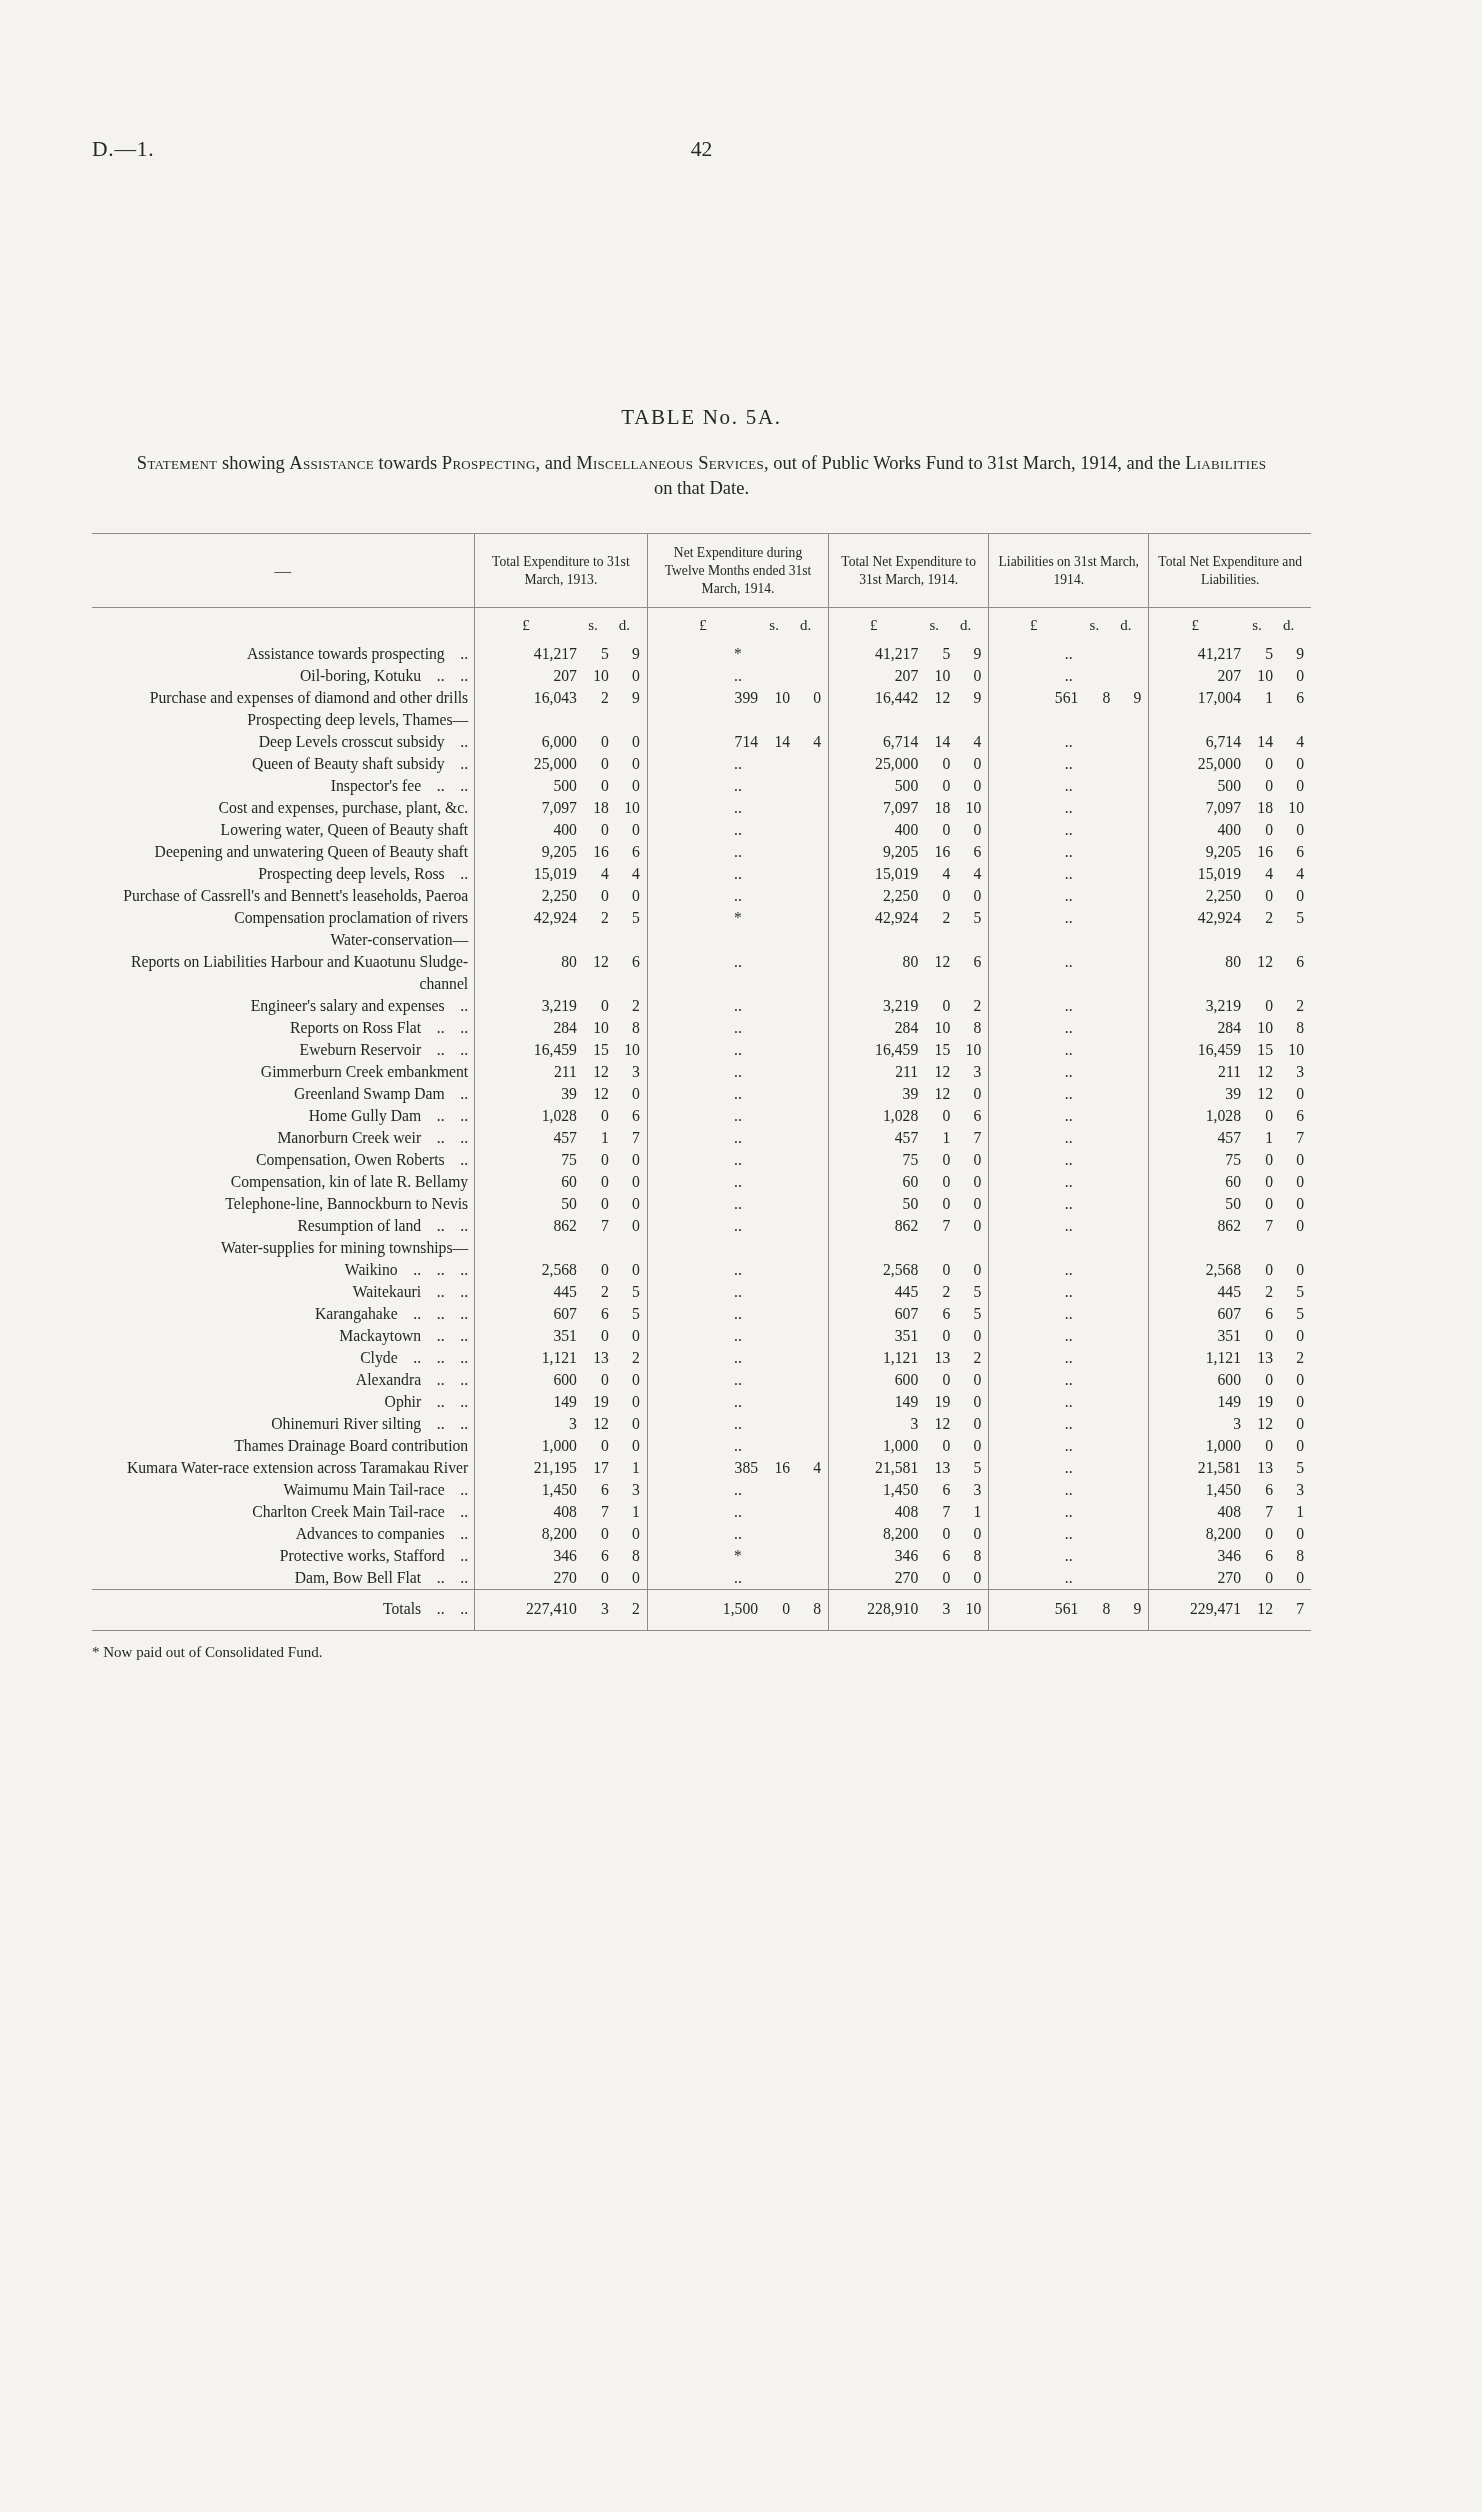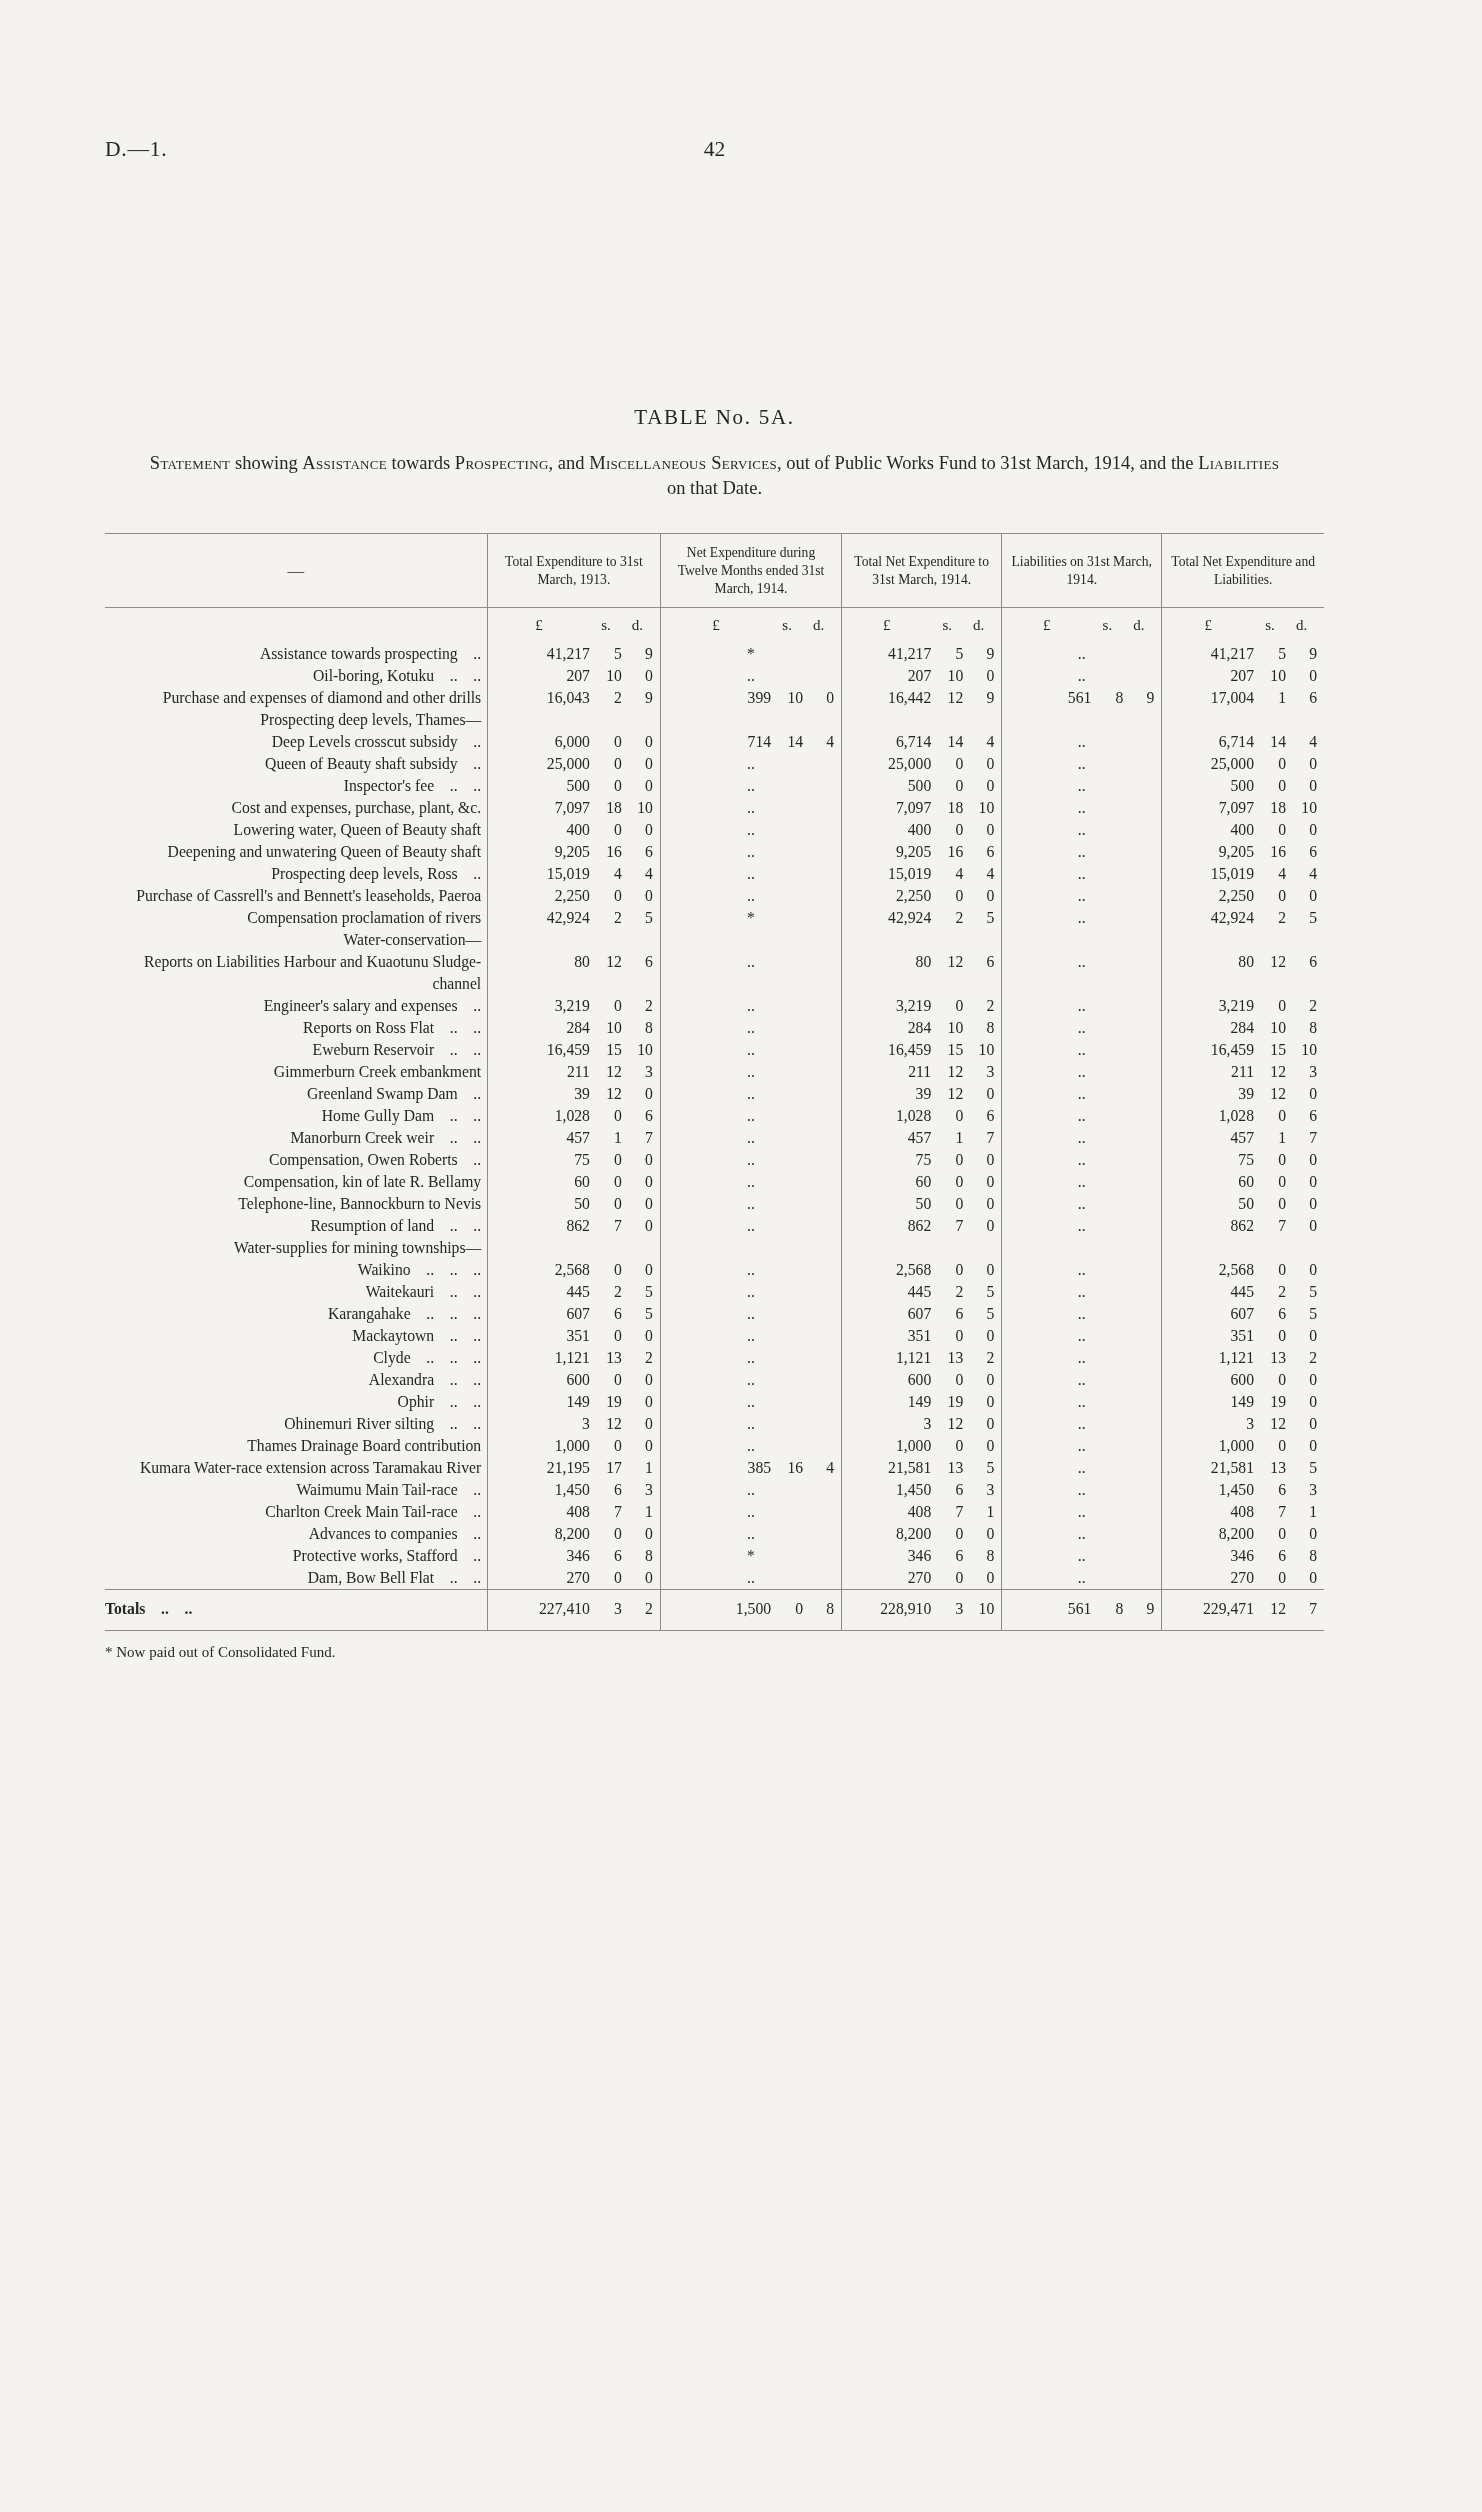--- a/index.html
+++ b/index.html
@@ -4,21 +4,21 @@
 <style>
   html,body{margin:0;padding:0;}
   body{
     width:1483px;height:2512px;
     background:#f4f3ef;
     font-family:"Liberation Serif","DejaVu Serif",serif;
     color:#262624;
     -webkit-font-smoothing:antialiased;
   }
   .page{position:relative;width:1483px;height:2512px;overflow:hidden;}
-  .content{position:absolute;top:137px;left:105px;width:1219px;}
+  .content{position:absolute;top:137px;left:92px;width:1219px;}
 
   .page-header{display:flex;align-items:baseline;font-size:21.6px;}
   .doc-ref{position:absolute;left:0;top:0;letter-spacing:0.7px;}
   .page-num{width:100%;text-align:center;}
 
   .title-block{margin-top:243px;text-align:center;}
   .table-no{font-size:21px;letter-spacing:1.7px;margin-top:48px;}
   .doc-title{font-size:23px;font-weight:bold;letter-spacing:1.4px;margin-top:9.8px;}
   .statement{margin:21px auto 0 auto;max-width:1144px;font-size:18.5px;line-height:1.35;text-align:center;}
   .sc{font-variant:small-caps;letter-spacing:0.3px;}
@@ -44,21 +44,21 @@
   .mrow{display:flex;align-items:baseline;padding-right:7px;}
   .mrow .p{flex:1;text-align:right;}
   .mrow .s{width:32px;text-align:right;}
   .mrow .d{width:31px;text-align:right;}
   .mark{text-align:center;color:#2c2c2a;}
 
   tr.totals td{
     border-top:1px solid #8d8c83;border-bottom:1px solid #8d8c83;
     padding-top:8.4px;padding-bottom:9.8px;
   }
-  tr.totals td.label{text-align:left;text-indent:0;padding-left:0;font-weight:bold;}
+  tr.totals td.label{text-align:right;text-indent:0;padding-left:0;}
 
   .footnote{margin-top:12.6px;text-align:left;font-size:15px;}
 </style>
 </head>
 <body>
 
 <div class="page">
   <div class="content">
 
     <div class="page-header">

